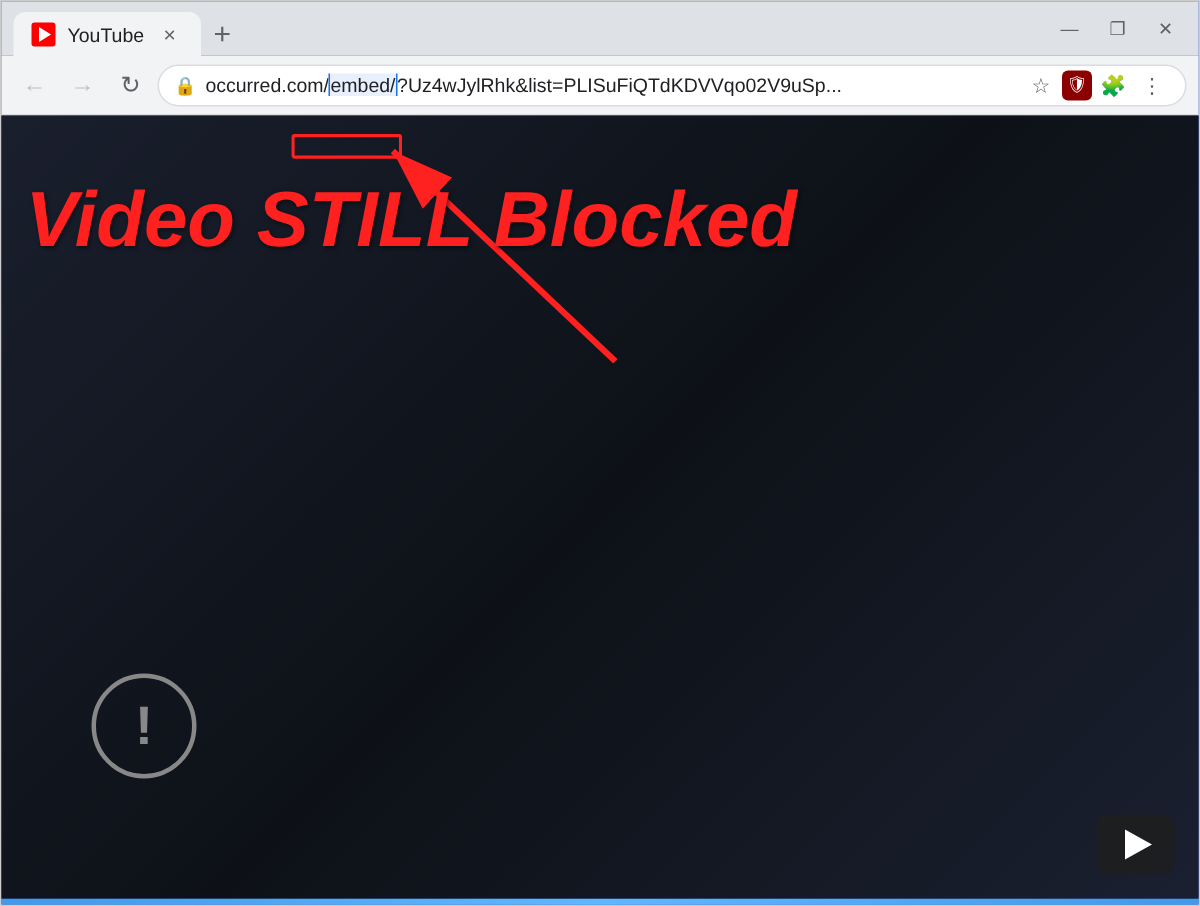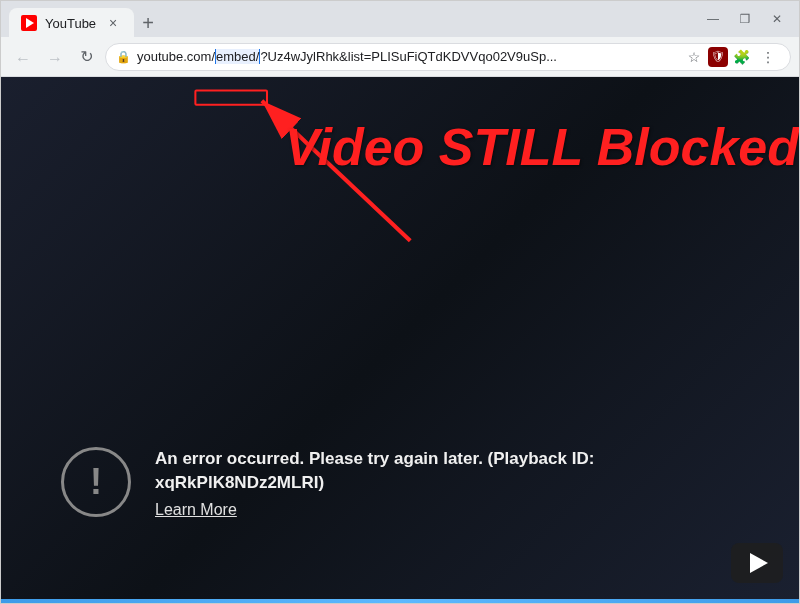--- a/index.html
+++ b/index.html
@@ -182,22 +182,22 @@
       top: 0;
       left: 0;
       width: 100%;
       height: 100%;
     }
 
     
     .blocked-title {
       position: absolute;
       top: 40px;
-      left: 0; right: 0;
-      text-align: right;
+      left: 16px; right: 0;
+      text-align: left;
       font-size: 52px;
       font-weight: 900;
       color: #ff2020;
       text-shadow: 1px 1px 3px rgba(0,0,0,0.5);
       font-style: italic;
     }
 
     
     .error-section {
       position: absolute;
@@ -287,21 +287,21 @@
     </div>
   </div>
 
   <div class="address-bar">
     <div class="nav-btn disabled">←</div>
     <div class="nav-btn disabled">→</div>
     <div class="nav-btn">↻</div>
     <div class="omnibox">
       <span class="omnibox-lock">🔒</span>
       <div class="omnibox-url">
-        <span>youtube.com/</span><span class="highlight">embed/</span><span>?Uz4wJylRhk&amp;list=PLISuFiQTdKDVVqo02V9uSp...</span>
+        <span>occurred.com/</span><span class="highlight">embed/</span><span>?Uz4wJylRhk&amp;list=PLISuFiQTdKDVVqo02V9uSp...</span>
       </div>
       <div class="omnibox-actions">
         <div class="omnibox-icon">☆</div>
         <div class="ext-icon">🛡</div>
         <div class="omnibox-icon">🧩</div>
         <div class="omnibox-icon">⋮</div>
       </div>
     </div>
   </div>
 
@@ -319,24 +319,20 @@
         <line x1="400" y1="145" x2="255" y2="8" stroke="#ff2020" stroke-width="4" marker-end="url(#arrowhead)"></line>
 
         <rect x="190" y="-2" width="70" height="14" fill="none" stroke="#ff2020" stroke-width="2" rx="1"></rect>
       </svg>
     </div>
 
     <div class="blocked-title">Video STILL Blocked</div>
 
     <div class="error-section">
       <div class="error-icon">!</div>
-      <div class="error-text-block">
-        <div class="error-message">An error occurred. Please try again later. (Playback ID: xqRkPlK8NDz2MLRI)</div>
-        <div class="learn-more-link">Learn More</div>
-      </div>
     </div>
 
     <div class="yt-play-btn">
       <div class="yt-play-triangle"></div>
     </div>
   </div>
 
   <div class="taskbar-strip"></div>
 </div>
 

